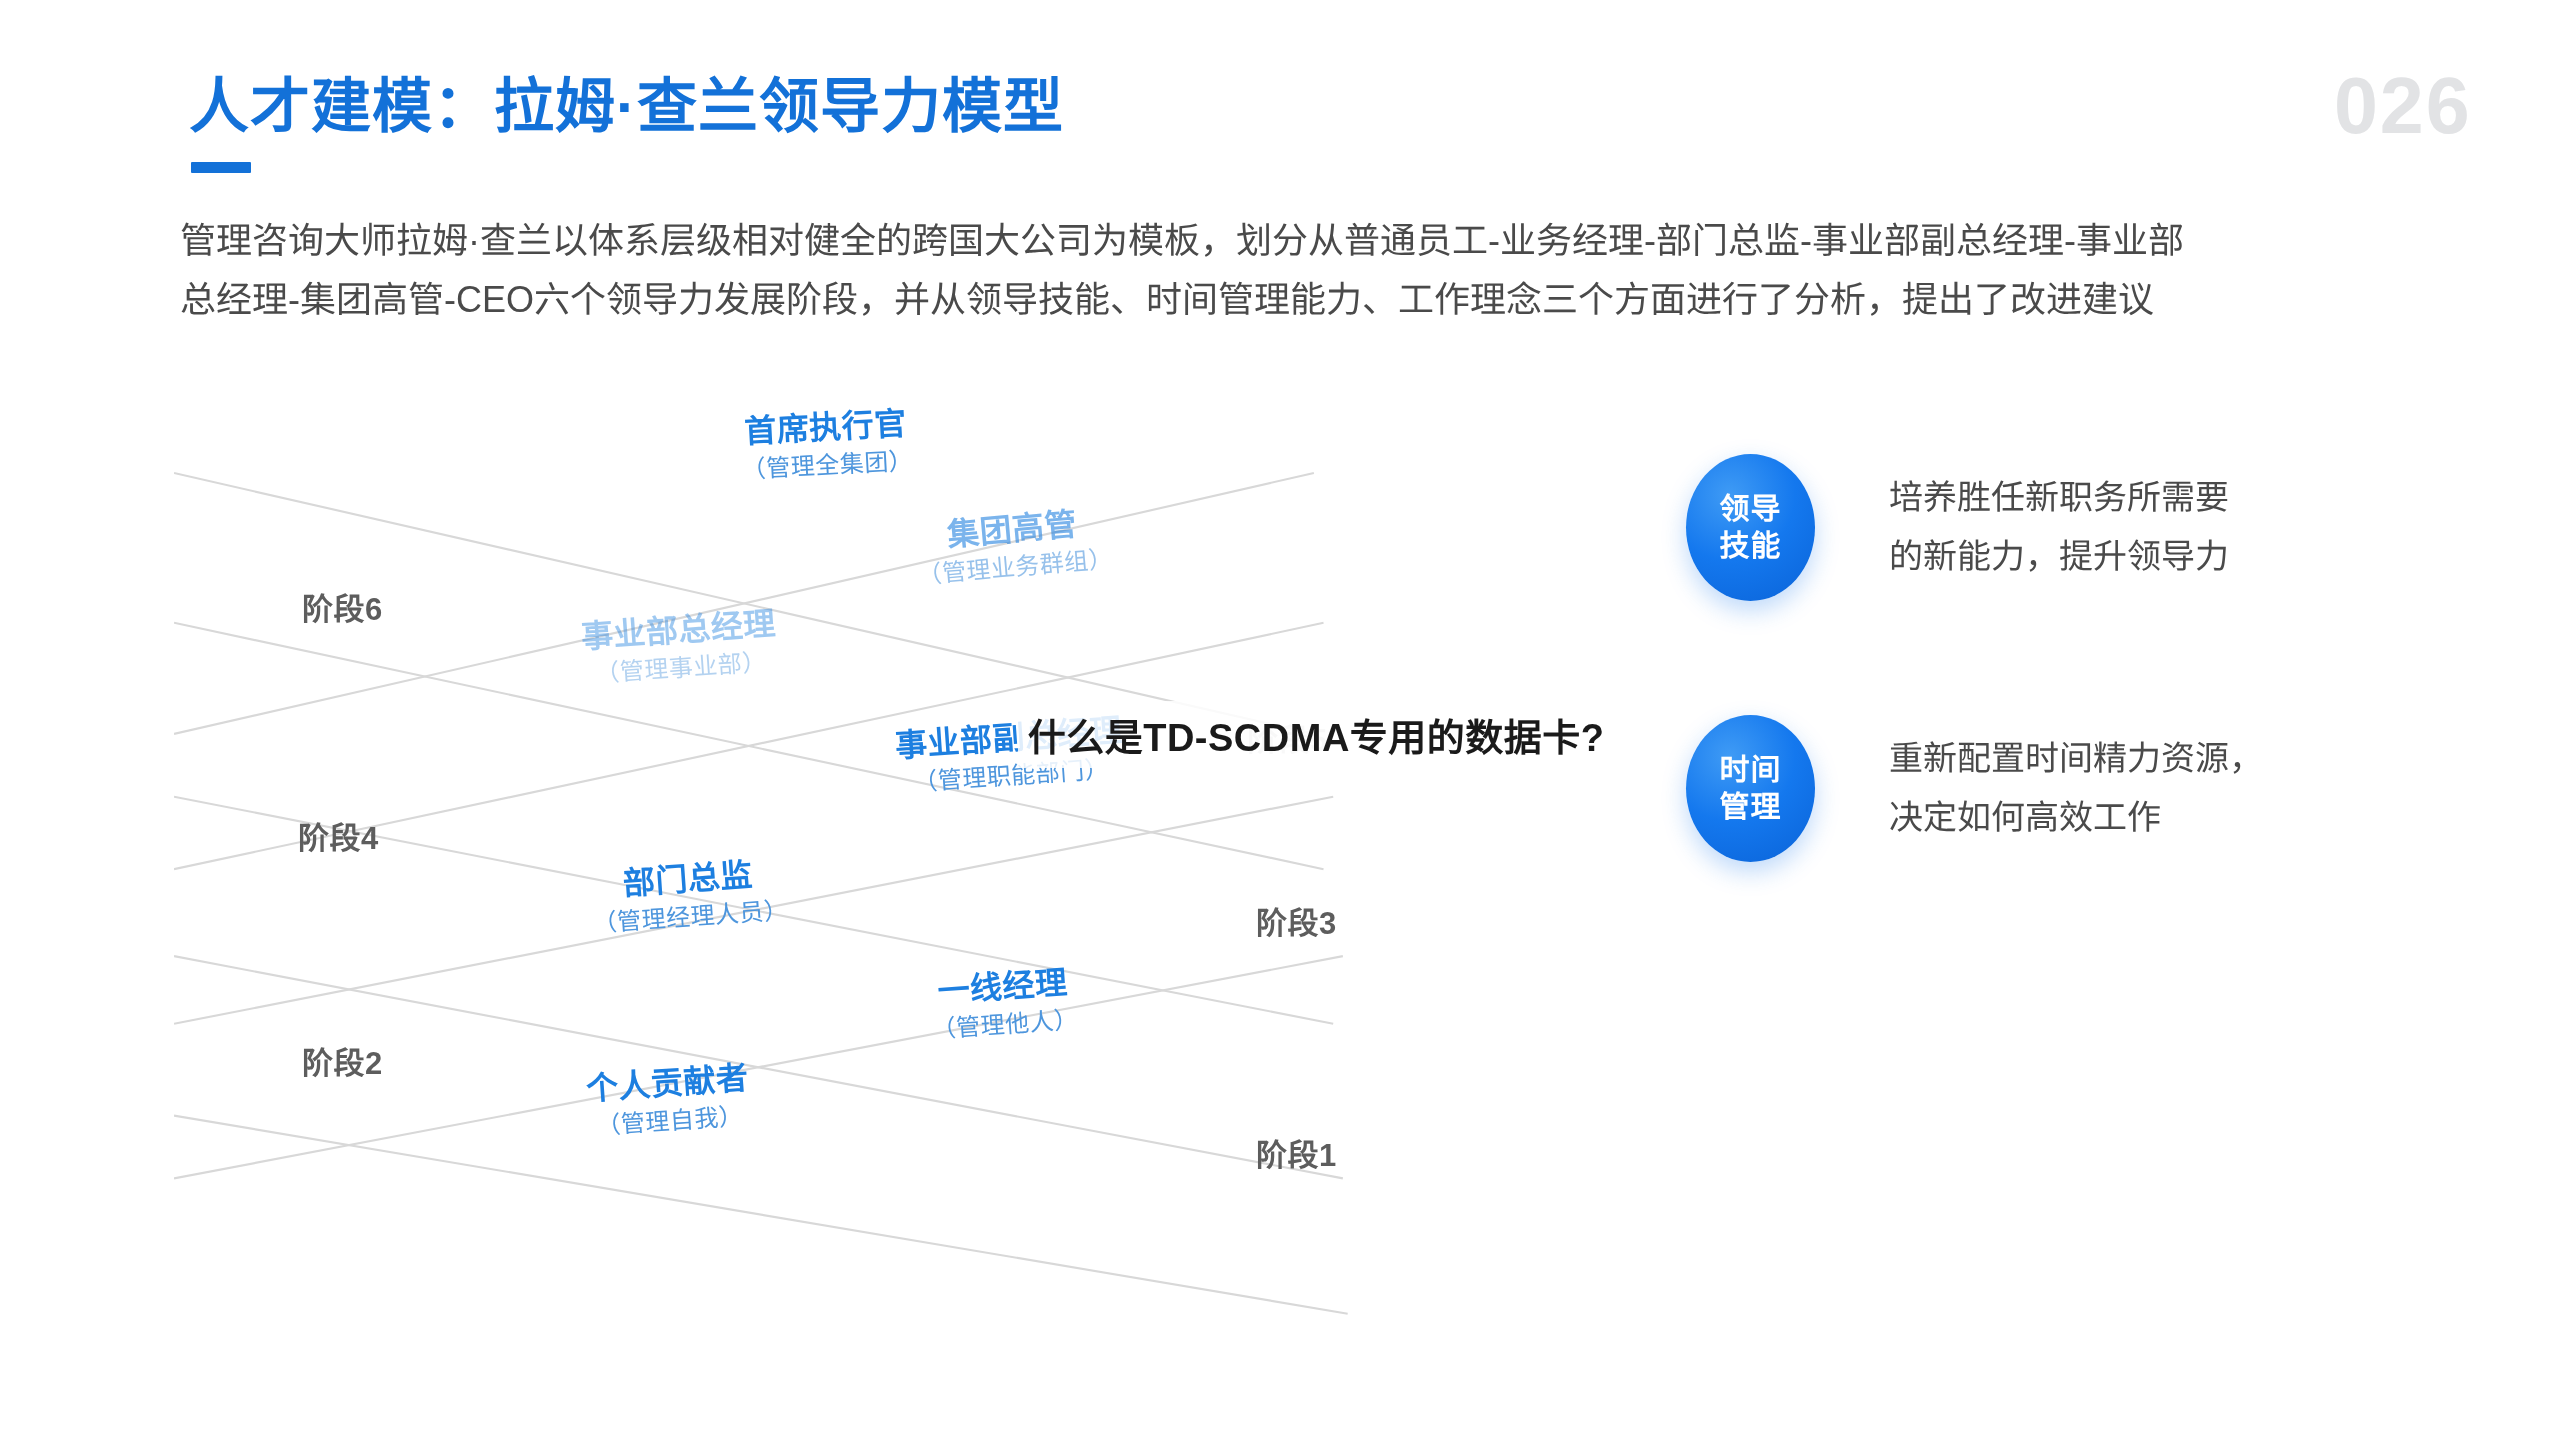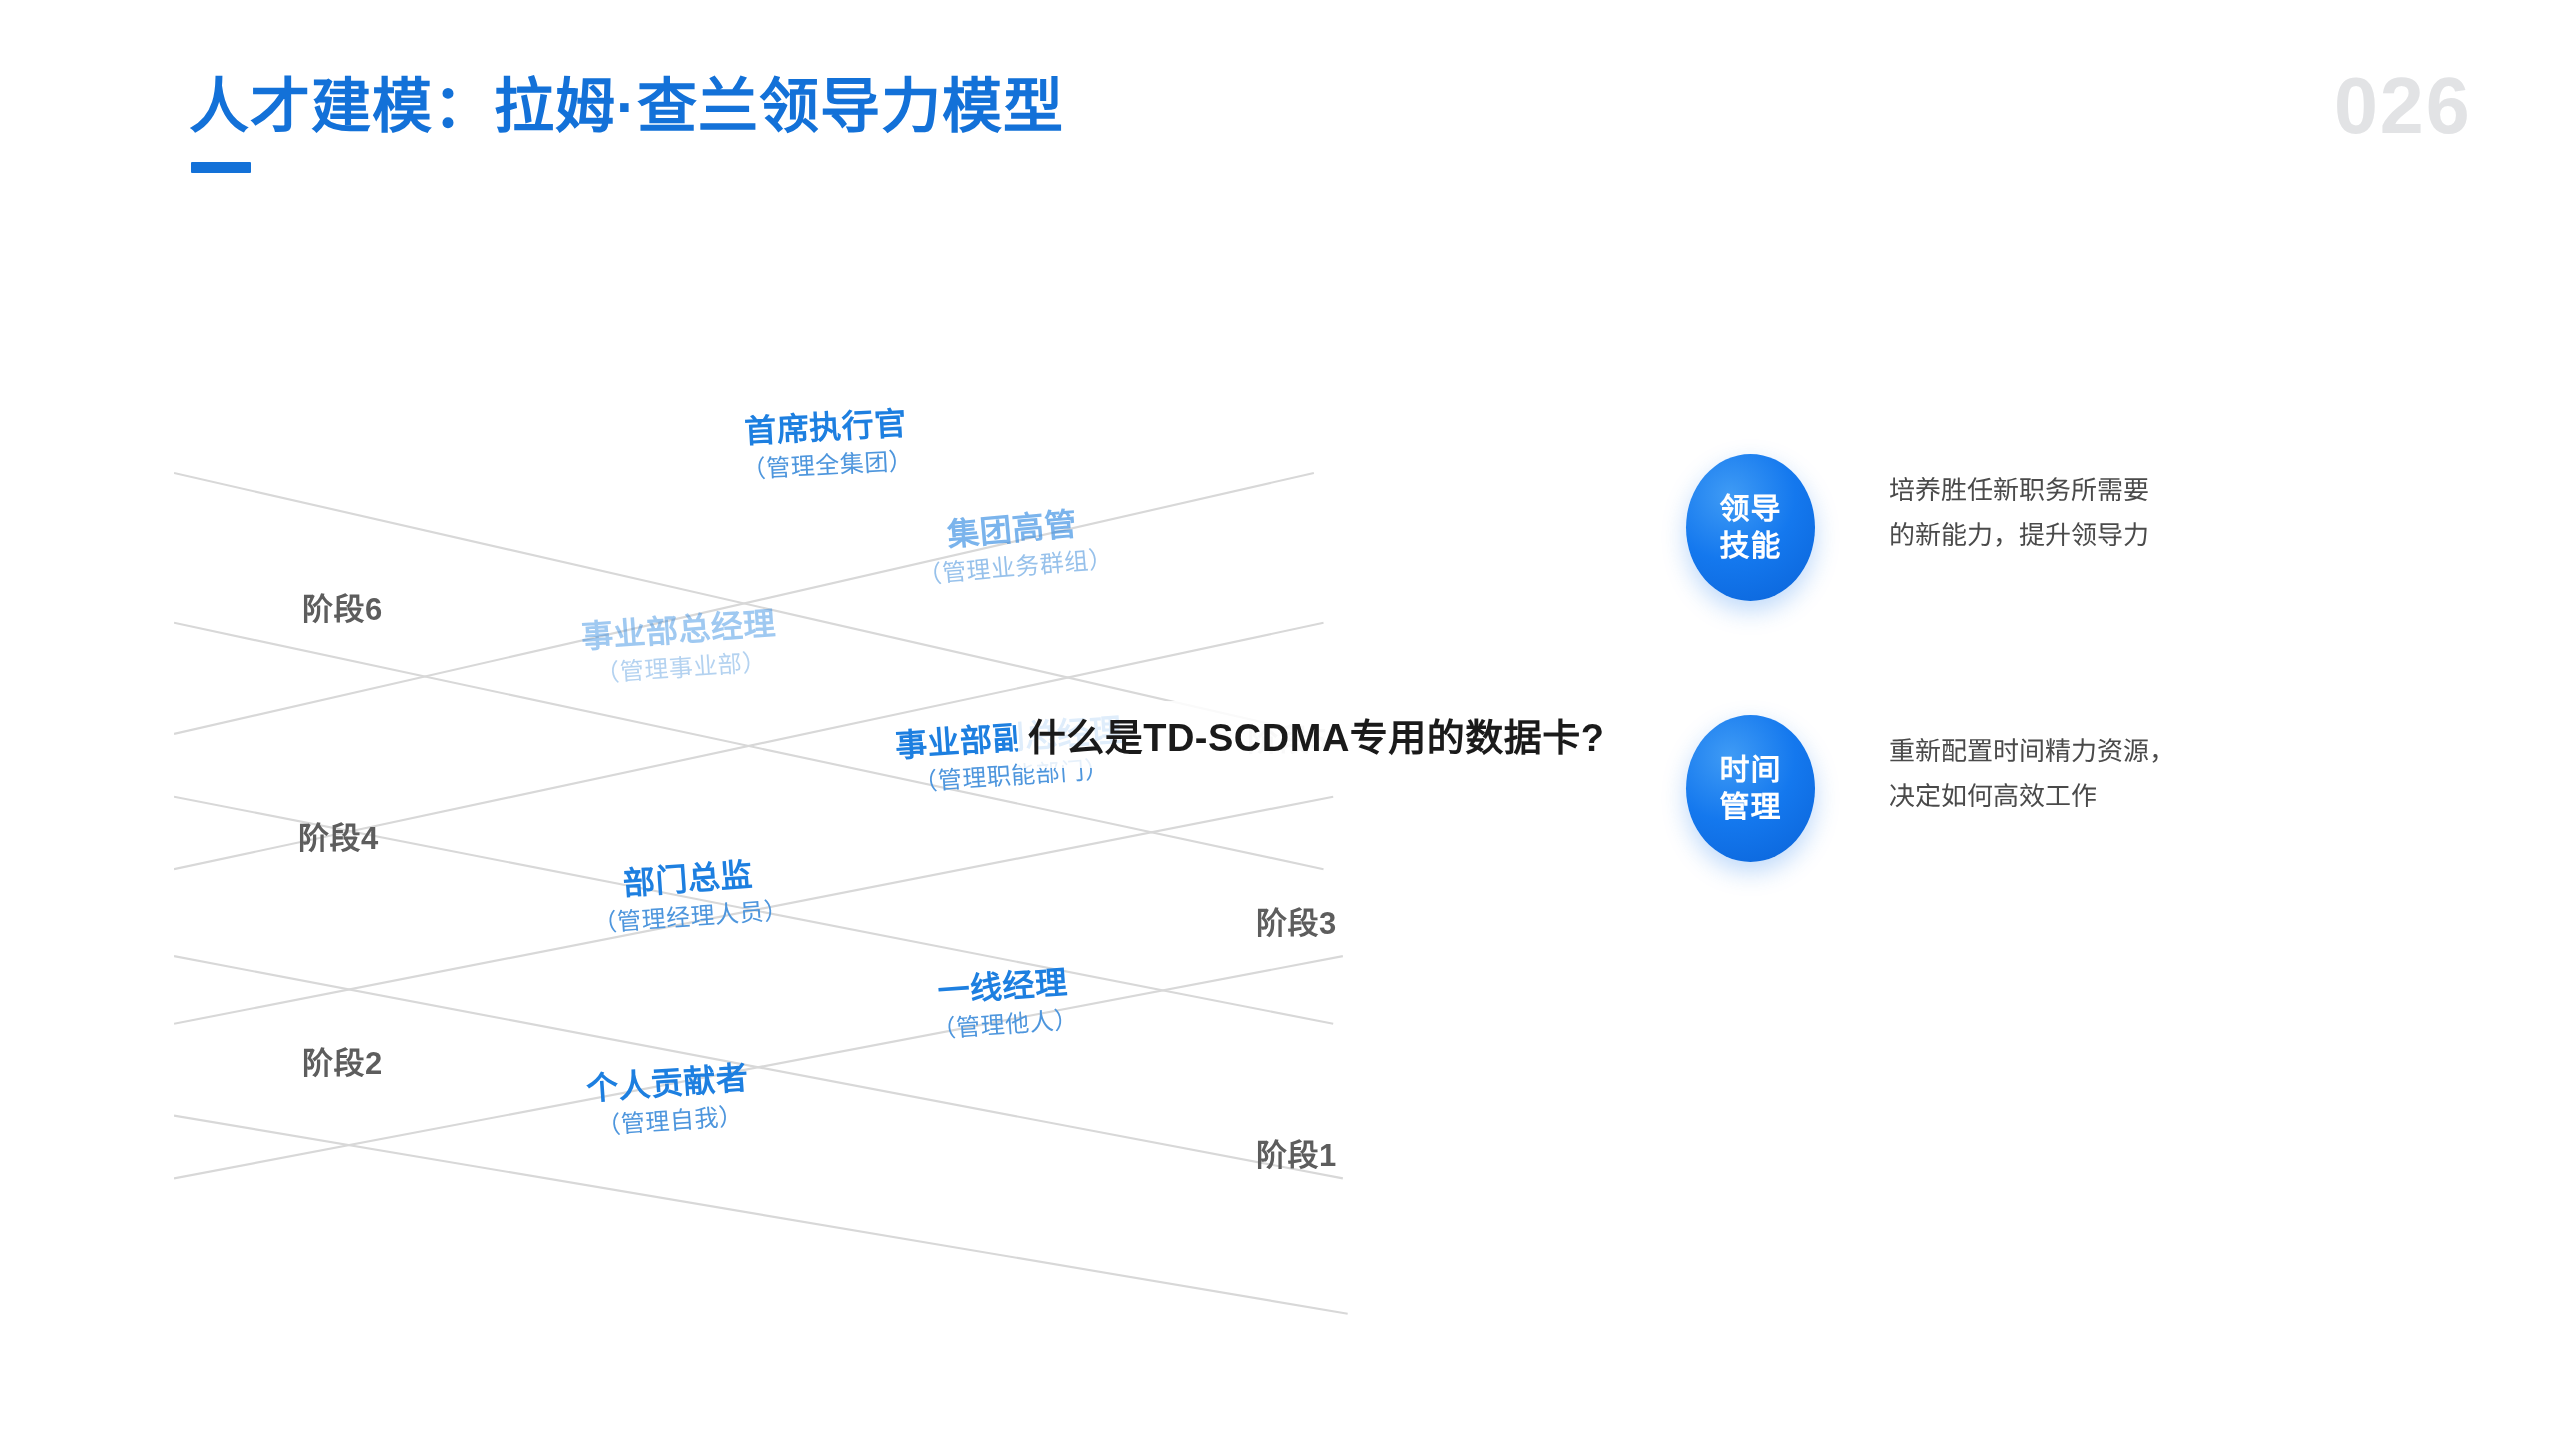--- a/index.html
+++ b/index.html
@@ -149,21 +149,21 @@
     font-size: 30px;
     font-weight: 700;
     line-height: 1.22;
     letter-spacing: 1px;
   }
   .pillar .badge span { display: block; }
   .pillar .desc {
     position: absolute;
     left: 203px;
     top: 13.5px;
-    font-size: 26px;
+    font-size: 34px;
     line-height: 1.75;
     color: #4a4a4a;
     font-weight: 500;
     white-space: nowrap;
   }
   .pillar .desc span { display: block; }
 
   
   .overlay-caption {
     position: absolute;
@@ -181,20 +181,24 @@
 </head>
 <body>
 
 <div class="slide">
 
   <div class="page-number">026</div>
 
   <div class="title">人才建模：拉姆·查兰领导力模型</div>
   <div class="title-underline"></div>
 
+  <div class="body-text">
+    <p>管理咨询大师拉姆·查兰以体系层级相对健全的跨国大公司为模板，划分从普通员工-业务经理-部门总监-事业部副总经理-事业部</p>
+    <p>总经理-集团高管-CEO六个领导力发展阶段，并从领导技能、时间管理能力、工作理念三个方面进行了分析，提出了改进建议</p>
+  </div>
 
   <div class="diagram">
     <svg viewBox="0 0 1500 950" preserveAspectRatio="none">
       <g stroke="#d8d8d8" stroke-width="2.2" fill="none">
         <line x1="0" y1="60" x2="1180" y2="330"></line>
         <line x1="0" y1="330" x2="1180" y2="60"></line>
         <line x1="0" y1="215" x2="1190" y2="470"></line>
         <line x1="0" y1="470" x2="1190" y2="215"></line>
         <line x1="0" y1="395" x2="1200" y2="630"></line>
         <line x1="0" y1="630" x2="1200" y2="395"></line>

